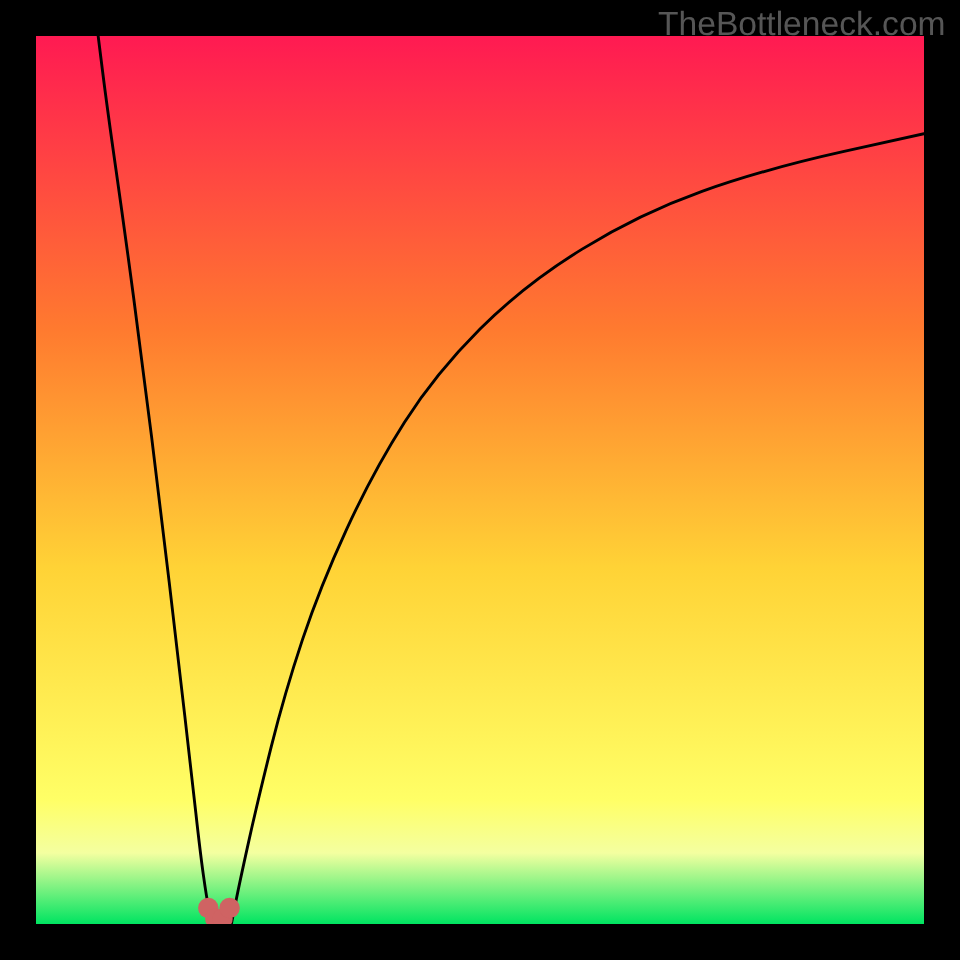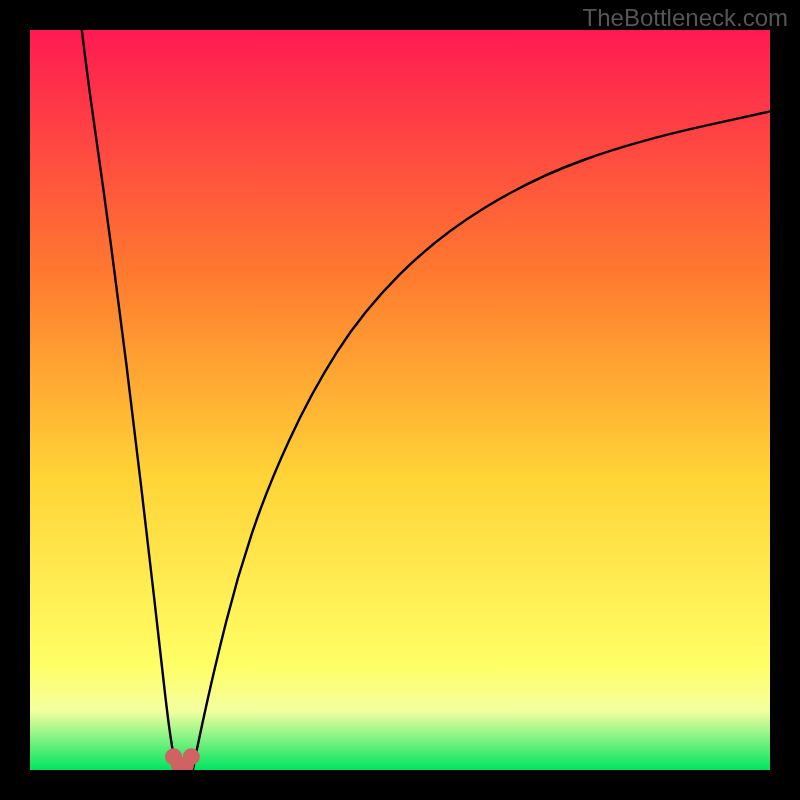--- a/index.html
+++ b/index.html
@@ -22,21 +22,21 @@
     left: 30px;
     top: 30px;
     width: 740px;
     height: 740px;
   }
   .attribution {
     position: absolute;
     top: 4px;
     right: 12px;
     font-family: Arial, Helvetica, sans-serif;
-    font-size: 24px;
+    font-size: 28px;
     color: #565656;
     letter-spacing: 0px;
     font-weight: 500;
   }
   svg { display: block; }
 </style>
 </head>
 <body>
 
 <div class="frame">

